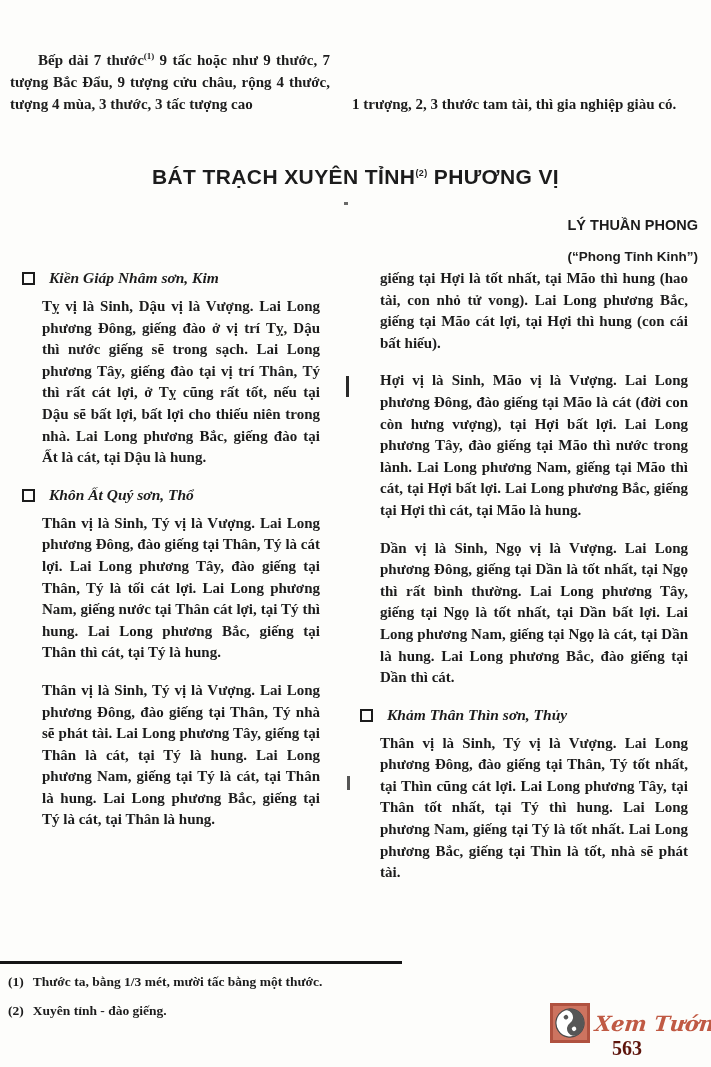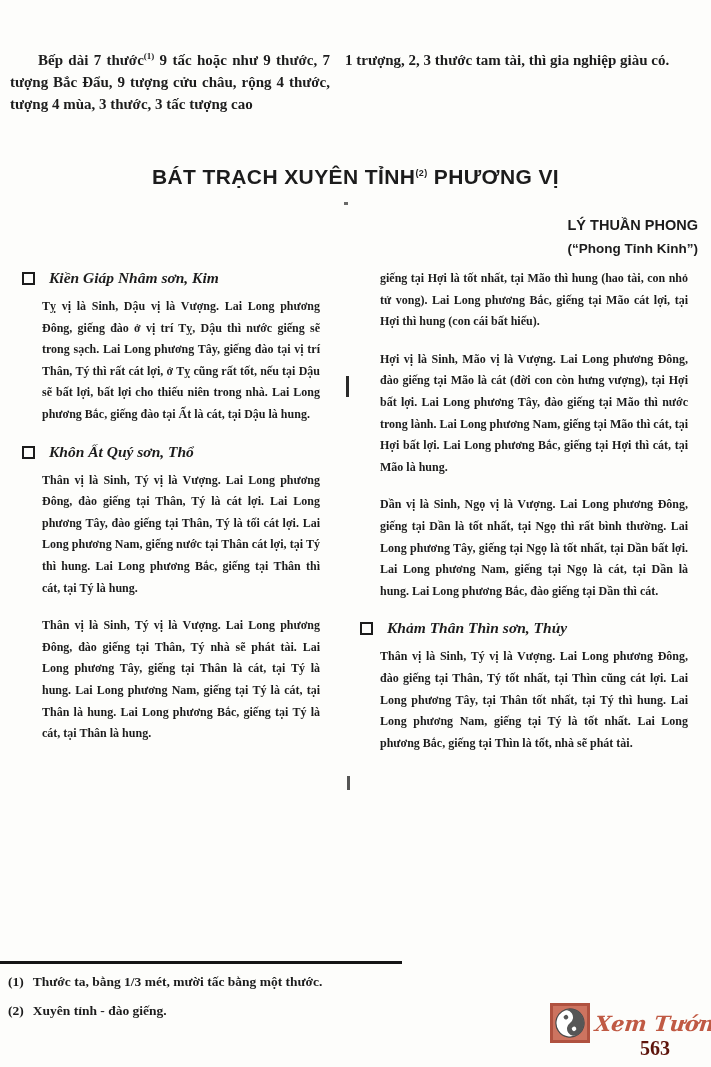--- a/index.html
+++ b/index.html
@@ -5,51 +5,51 @@
   html,body{margin:0;padding:0;}
   body{
     width:711px;height:1067px;position:relative;overflow:hidden;
     background:#fdfdfb;color:#1c1c1c;
     font-family:"Liberation Serif", serif;
   }
   .page{position:absolute;inset:0;}
   sup{font-size:9px;vertical-align:super;line-height:0;}
 
   
-  .intro{position:absolute;top:50px;left:10px;width:690px;display:flex;gap:15px;}
+  .intro{position:absolute;top:50px;left:10px;width:690px;display:flex;gap:22px;align-items:flex-end;}
   .intro p{margin:0;font-weight:bold;font-size:15px;line-height:21.8px;text-align:justify;}
   .intro-left{width:320px;text-indent:28px;}
   .intro-right{width:348px;}
 
   
   .main-title{
     position:absolute;top:165px;left:0;width:100%;text-align:center;
     font-family:"Liberation Sans", sans-serif;font-weight:bold;font-size:21px;letter-spacing:.4px;
   }
   .byline{
     position:absolute;top:217px;right:13px;text-align:center;
     font-family:"Liberation Sans", sans-serif;font-weight:bold;
   }
   .byline .author{font-size:14.5px;}
-  .byline .work{font-size:13.5px;margin-top:8px;}
+  .byline .work{font-size:13.5px;margin-top:16px;}
 
   
   .columns{position:absolute;top:268px;left:14px;width:686px;display:flex;gap:20px;}
   .col-left{width:318px;}
   .col-right{width:348px;}
 
   .section-heading{
     display:flex;align-items:flex-start;gap:14px;
     font-style:italic;font-weight:bold;font-size:15.5px;
     margin:0 0 8px 0;line-height:20px;padding-left:8px;
   }
   .bullet{width:9px;height:9px;border:2px solid #1c1c1c;margin-top:4px;flex:none;background:transparent;}
   .section-body{
     margin:0 12px 16px 28px;text-align:justify;
-    font-weight:bold;font-size:12px;line-height:21.6px;
+    font-weight:bold;font-size:15px;line-height:21.6px;
   }
   .continuation{margin-top:0;}
 
   
   .fn-rule{position:absolute;top:961px;left:0;width:402px;height:3px;background:#151515;}
   .footnotes{position:absolute;top:973px;left:8px;width:500px;}
   .fn{display:flex;gap:9px;font-weight:bold;font-size:13.5px;line-height:18px;margin-bottom:11px;}
   .fn-marker{flex:none;}
 
   
@@ -64,21 +64,21 @@
   .wm-icon-box{
     width:40px;height:40px;box-sizing:border-box;flex:none;
     background:#cd7460;border:3px solid #b05240;
     display:flex;align-items:center;justify-content:center;
   }
   .wm-text{
     font-family:"DejaVu Serif", serif;font-style:italic;font-weight:bold;
     font-size:21px;white-space:nowrap;transform:skewX(-6deg);
   }
   .page-number{
-    margin-top:-6px;margin-left:90px;
+    margin-top:-6px;margin-left:62px;
     font-weight:bold;font-size:20px;line-height:22px;
   }
 </style>
 </head>
 <body>
 
 <div class="page">
 
   <div class="intro">
     <p class="intro-left"><span>Bếp dài 7 thước</span><sup>(1)</sup><span> 9 tấc hoặc như 9 thước, 7 tượng Bắc Đẩu, 9 tượng cửu châu, rộng 4 thước, tượng 4 mùa, 3 thước, 3 tấc tượng cao</span></p>

